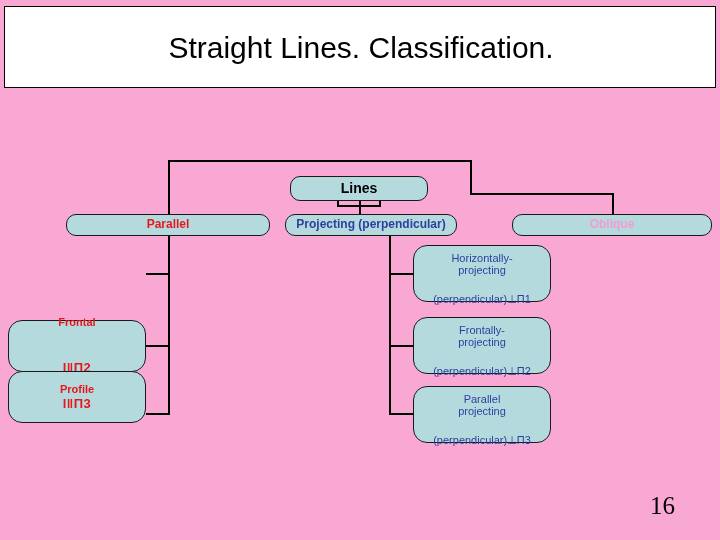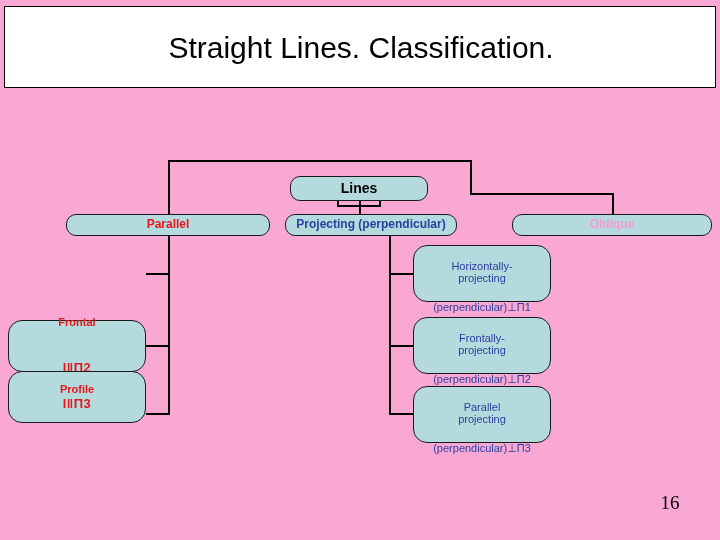--- a/index.html
+++ b/index.html
@@ -112,21 +112,21 @@
   .ln-3 { top: 371px; text-align: right; }
 
   .right-node {
     left: 413px;
     width: 138px;
     height: 57px;
     font-size: 11px;
     font-weight: normal;
     color: #2c3f9e;
     justify-content: flex-start;
-    padding-top: 14px;
+    padding-top: 6px;
   }
   .right-node .r1 { display: block; }
   .right-node .r2 { display: block; }
   .right-node .r3 { display: block; margin-top: 17px; }
   .rn-1 { top: 245px; }
   .rn-2 { top: 317px; }
   .rn-3 { top: 386px; }
 
   
   .conn {
@@ -135,23 +135,22 @@
   }
   .h { height: 2px; }
   .v { width: 2px; }
 
   
   .page-num {
     position: absolute;
     left: 650px;
     top: 492px;
     width: 40px;
-    text-align: center;
     font-family: "Liberation Serif", serif;
-    font-size: 19px;
+    font-size: 25px;
     color: #000000;
   }
 </style>
 </head>
 <body>
 
 <div id="slide">
 
   <div class="title-box">
     <div class="title-text">Straight Lines. Classification.</div>

